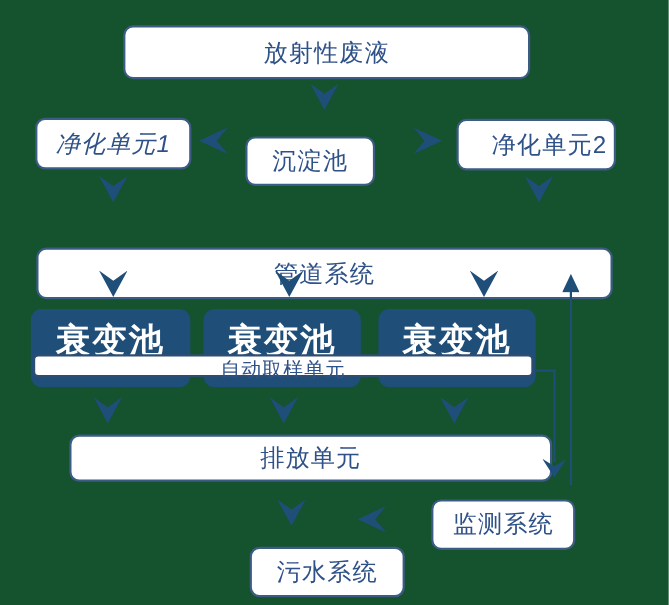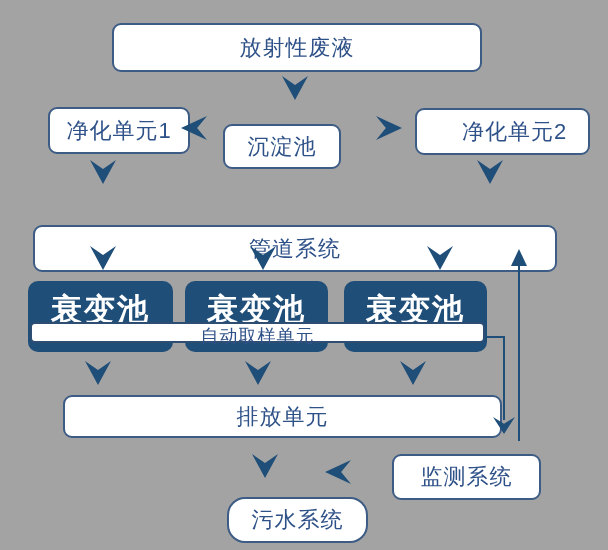--- a/index.html
+++ b/index.html
@@ -1,17 +1,17 @@
 <!DOCTYPE html>
 <html><head>
 <meta charset="utf-8">
 <style>
   html,body{margin:0;padding:0;background:#ffffff;}
   #canvas{
-    position:relative;width:608px;height:550px;background:#a3a3a3;overflow:hidden;
+    position:relative;width:608px;height:550px;background:#14532d;overflow:hidden;
     font-family:"Liberation Sans","DejaVu Sans",sans-serif;
   }
   .box{
     position:absolute;box-sizing:border-box;background:#ffffff;
     border:2px solid #3d5c85;border-radius:9px;
     display:flex;align-items:center;justify-content:center;
     color:#2e5188;font-size:22px;letter-spacing:1px;white-space:nowrap;
   }
   .box-dark{
     position:absolute;box-sizing:border-box;background:#1f4e79;
@@ -38,29 +38,29 @@
 <body>
 
 <div id="canvas">
 
   <div class="box" style="left:112px;top:23px;width:370px;height:49px;">
     <span>放射性废液</span>
   </div>
 
   <div class="chev chev-down" style="left:282px;top:76px;"></div>
 
-  <div class="box" style="left:48px;top:107px;width:142px;height:47px;">
+  <div class="box" style="left:32px;top:107px;width:142px;height:47px;font-style:italic;">
     <span>净化单元1</span>
   </div>
   <div class="chev chev-left" style="left:181px;top:116px;"></div>
   <div class="box" style="left:223px;top:107px;width:118px;height:45px;margin-top:17px;">
     <span>沉淀池</span>
   </div>
   <div class="chev chev-right" style="left:376px;top:116px;"></div>
-  <div class="box" style="left:415px;top:108px;width:175px;height:47px;padding-left:24px;">
+  <div class="box" style="left:415px;top:108px;width:145px;height:47px;padding-left:24px;">
     <span>净化单元2</span>
   </div>
 
   <div class="chev chev-down" style="left:90px;top:160px;"></div>
   <div class="chev chev-down" style="left:477px;top:160px;"></div>
 
   <div class="box" style="left:33px;top:193px;width:524px;height:47px;margin-top:32px;">
     <span>管道系统</span>
   </div>
 
@@ -94,21 +94,21 @@
   <div class="chev chev-down" style="left:400px;top:361px;"></div>
 
   <div class="box" style="left:63px;top:395px;width:439px;height:43px;">
     <span>排放单元</span>
   </div>
 
   <div class="chev chev-down" style="left:252px;top:454px;"></div>
 
   <div class="chev chev-left" style="left:325px;top:460px;"></div>
 
-  <div class="box" style="left:392px;top:454px;width:149px;height:46px;">
+  <div class="box" style="left:392px;top:454px;width:131px;height:46px;">
     <span>监测系统</span>
   </div>
 
-  <div class="box" style="left:227px;top:497px;width:141px;height:46px;border-radius:18px;">
+  <div class="box" style="left:227px;top:497px;width:141px;height:46px;">
     <span>污水系统</span>
   </div>
 
 </div>
 
 </body></html>

